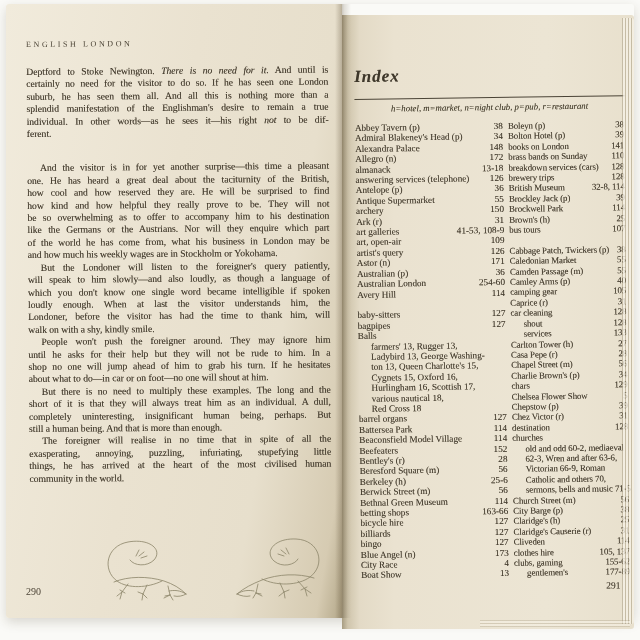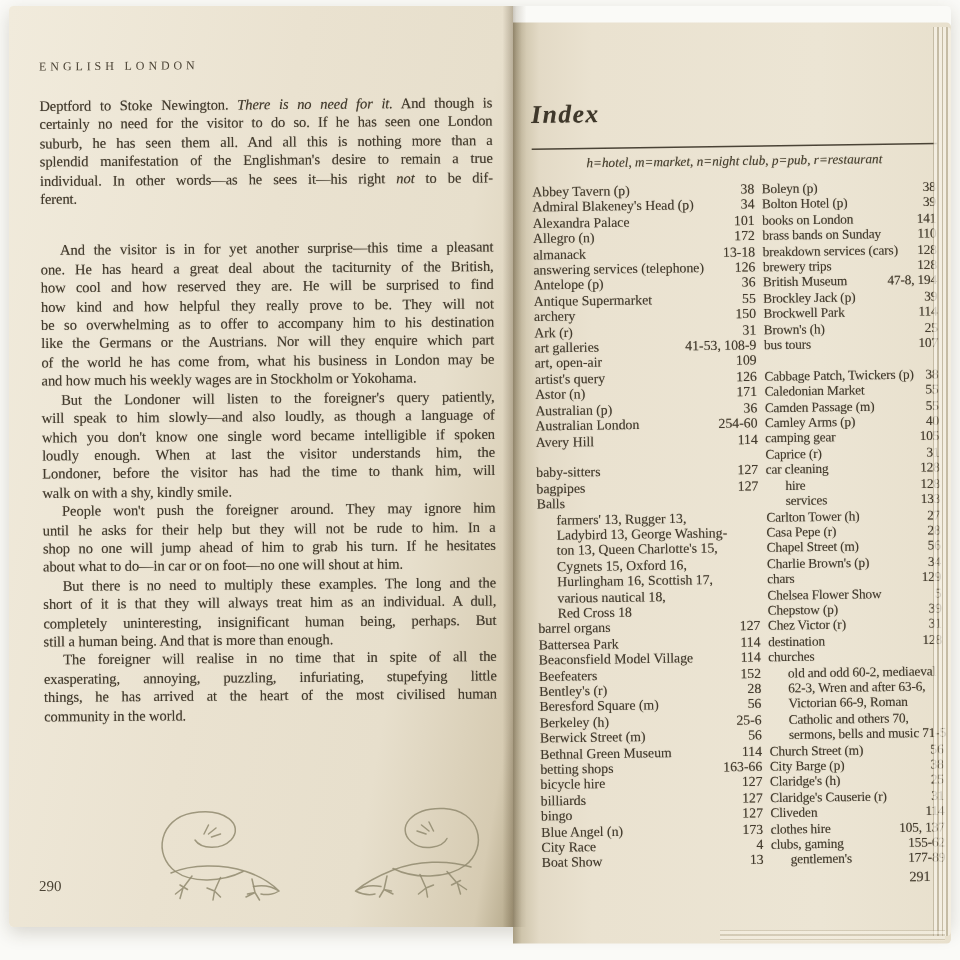--- a/index.html
+++ b/index.html
@@ -53,21 +53,21 @@
 <body>
 
 <div class="photo">
   <div class="book">
 
     <div class="page-left">
       <div class="lp-content">
         <div class="lp-header">ENGLISH LONDON</div>
         <div class="lp-body">
             <div class="para">
-              <div class="tline"><span>Deptford to Stoke Newington. </span><i>There is no need for it.</i><span> And though is</span></div>
+              <div class="tline"><span>Deptford to Stoke Newington. </span><i>There is no need for it.</i><span> And until is</span></div>
               <div class="tline"><span>certainly no need for the visitor to do so. If he has seen one London</span></div>
               <div class="tline"><span>suburb, he has seen them all. And all this is nothing more than a</span></div>
               <div class="tline"><span>splendid manifestation of the Englishman's desire to remain a true</span></div>
               <div class="tline"><span>individual. In other words—as he sees it—his right </span><i>not</i><span> to be dif-</span></div>
               <div class="tline last"><span>ferent.</span></div>
             </div>
             <div class="para indent gap-before">
               <div class="tline"><span>And the visitor is in for yet another surprise—this time a pleasant</span></div>
               <div class="tline"><span>one. He has heard a great deal about the taciturnity of the British,</span></div>
               <div class="tline"><span>how cool and how reserved they are. He will be surprised to find</span></div>
@@ -136,21 +136,21 @@
               <div class="irow">
                 <span class="ilabel">Abbey Tavern (p)</span>
                 <span class="ipage">38</span>
               </div>
               <div class="irow">
                 <span class="ilabel">Admiral Blakeney's Head (p)</span>
                 <span class="ipage">34</span>
               </div>
               <div class="irow">
                 <span class="ilabel">Alexandra Palace</span>
-                <span class="ipage">101</span>
+                <span class="ipage">148</span>
               </div>
               <div class="irow">
                 <span class="ilabel">Allegro (n)</span>
                 <span class="ipage">172</span>
               </div>
               <div class="irow">
                 <span class="ilabel">almanack</span>
                 <span class="ipage">13-18</span>
               </div>
               <div class="irow">
@@ -307,21 +307,21 @@
               <div class="irow">
                 <span class="ilabel">breakdown services (cars)</span>
                 <span class="ipage">128</span>
               </div>
               <div class="irow">
                 <span class="ilabel">brewery trips</span>
                 <span class="ipage">128</span>
               </div>
               <div class="irow">
                 <span class="ilabel">British Museum</span>
-                <span class="ipage">47-8, 194</span>
+                <span class="ipage">32-8, 114</span>
               </div>
               <div class="irow">
                 <span class="ilabel">Brockley Jack (p)</span>
                 <span class="ipage">39</span>
               </div>
               <div class="irow">
                 <span class="ilabel">Brockwell Park</span>
                 <span class="ipage">114</span>
               </div>
               <div class="irow">
@@ -355,21 +355,21 @@
               </div>
               <div class="irow">
                 <span class="ilabel">Caprice (r)</span>
                 <span class="ipage">31</span>
               </div>
               <div class="irow">
                 <span class="ilabel">car cleaning</span>
                 <span class="ipage">128</span>
               </div>
               <div class="irow ind">
-                <span class="ilabel">hire</span>
+                <span class="ilabel">shout</span>
                 <span class="ipage">128</span>
               </div>
               <div class="irow ind">
                 <span class="ilabel">services</span>
                 <span class="ipage">133</span>
               </div>
               <div class="irow">
                 <span class="ilabel">Carlton Tower (h)</span>
                 <span class="ipage">27</span>
               </div>

